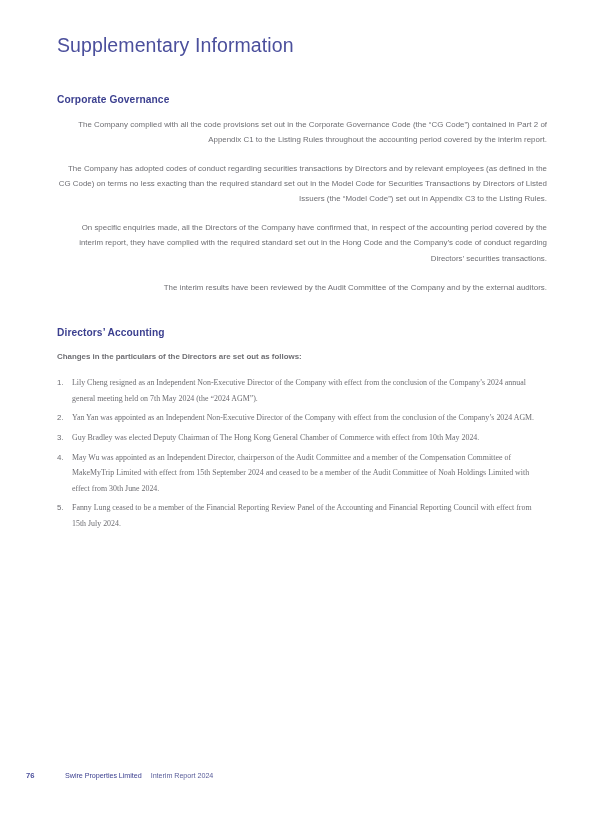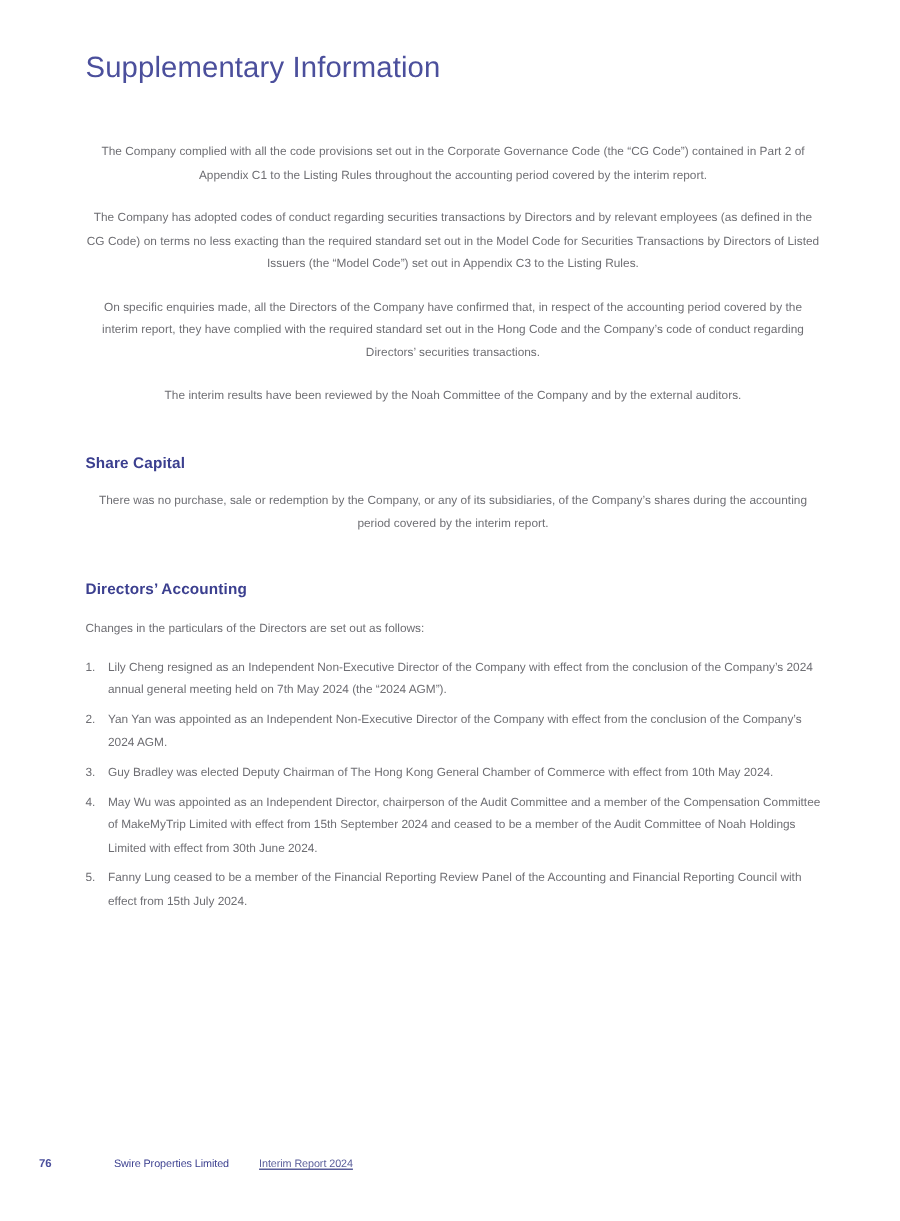--- a/index.html
+++ b/index.html
@@ -50,30 +50,31 @@
   .section-heading.spaced {
     margin-top: 31px;
   }
 
   p.body {
     color: #6e6e73;
     font-size: 7.9px;
     line-height: 15.3px;
     margin: 0 0 13.5px 0;
     letter-spacing: 0.02px;
-    text-align: center;
+    text-align: right;
   }
 
   p.body.last { margin-bottom: 0; }
 
   .intro-line {
     color: #6e6e73;
     font-size: 7.9px;
     line-height: 15.3px;
     margin: 0 0 11px 0;
+    font-weight: bold;
   }
 
   
   ol.numbered {
     list-style: none;
     margin: 0;
     padding: 0;
   }
   ol.numbered > li {
     position: relative;
@@ -88,30 +89,31 @@
     position: absolute;
     left: 0;
     top: 0;
     width: 12px;
     color: #6e6e73;
     font-size: 7.9px;
     line-height: 15.3px;
   }
   ol.numbered > li .item-text {
     display: block;
+    font-family: Liberation Serif, serif;
   }
 
   
   .footer {
     position: absolute;
     left: 26px;
     top: 771px;
     display: flex;
     align-items: baseline;
-    gap: 16px;
+    gap: 5px;
     white-space: nowrap;
   }
   .footer .folio {
     color: #4b4f9c;
     font-size: 7.6px;
     font-weight: bold;
     width: 34px;
     display: inline-block;
   }
   .footer .company {
@@ -119,43 +121,39 @@
     font-size: 7.2px;
     font-weight: normal;
     letter-spacing: -0.05px;
   }
   .footer .report {
     color: #5a5e9a;
     font-size: 7.2px;
     font-weight: 400;
     margin-left: 4px;
     letter-spacing: -0.05px;
-    text-decoration: underline;
   }
 </style>
 </head>
 <body>
 
 <div class="page">
 
   <div class="content">
 
     <h1 class="page-title">Supplementary Information</h1>
 
     <section>
+      <h2 class="section-heading">Corporate Governance</h2>
       <p class="body">The Company complied with all the code provisions set out in the Corporate Governance Code (the “CG Code”) contained in Part 2 of Appendix C1 to the Listing Rules throughout the accounting period covered by the interim report.</p>
       <p class="body">The Company has adopted codes of conduct regarding securities transactions by Directors and by relevant employees (as defined in the CG Code) on terms no less exacting than the required standard set out in the Model Code for Securities Transactions by Directors of Listed Issuers (the “Model Code”) set out in Appendix C3 to the Listing Rules.</p>
       <p class="body">On specific enquiries made, all the Directors of the Company have confirmed that, in respect of the accounting period covered by the interim report, they have complied with the required standard set out in the Hong Code and the Company’s code of conduct regarding Directors’ securities transactions.</p>
-      <p class="body last">The interim results have been reviewed by the Noah Committee of the Company and by the external auditors.</p>
+      <p class="body last">The interim results have been reviewed by the Audit Committee of the Company and by the external auditors.</p>
     </section>
 
-    <section>
-      <h2 class="section-heading spaced">Share Capital</h2>
-      <p class="body last">There was no purchase, sale or redemption by the Company, or any of its subsidiaries, of the Company’s shares during the accounting period covered by the interim report.</p>
-    </section>
 
     <section>
       <h2 class="section-heading spaced">Directors’ Accounting</h2>
       <div class="intro-line">Changes in the particulars of the Directors are set out as follows:</div>
 
       <ol class="numbered">
         <li>
           <span class="marker">1.</span>
           <span class="item-text">Lily Cheng resigned as an Independent Non-Executive Director of the Company with effect from the conclusion of the Company’s 2024 annual general meeting held on 7th May 2024 (the “2024 AGM”).</span>
         </li>

